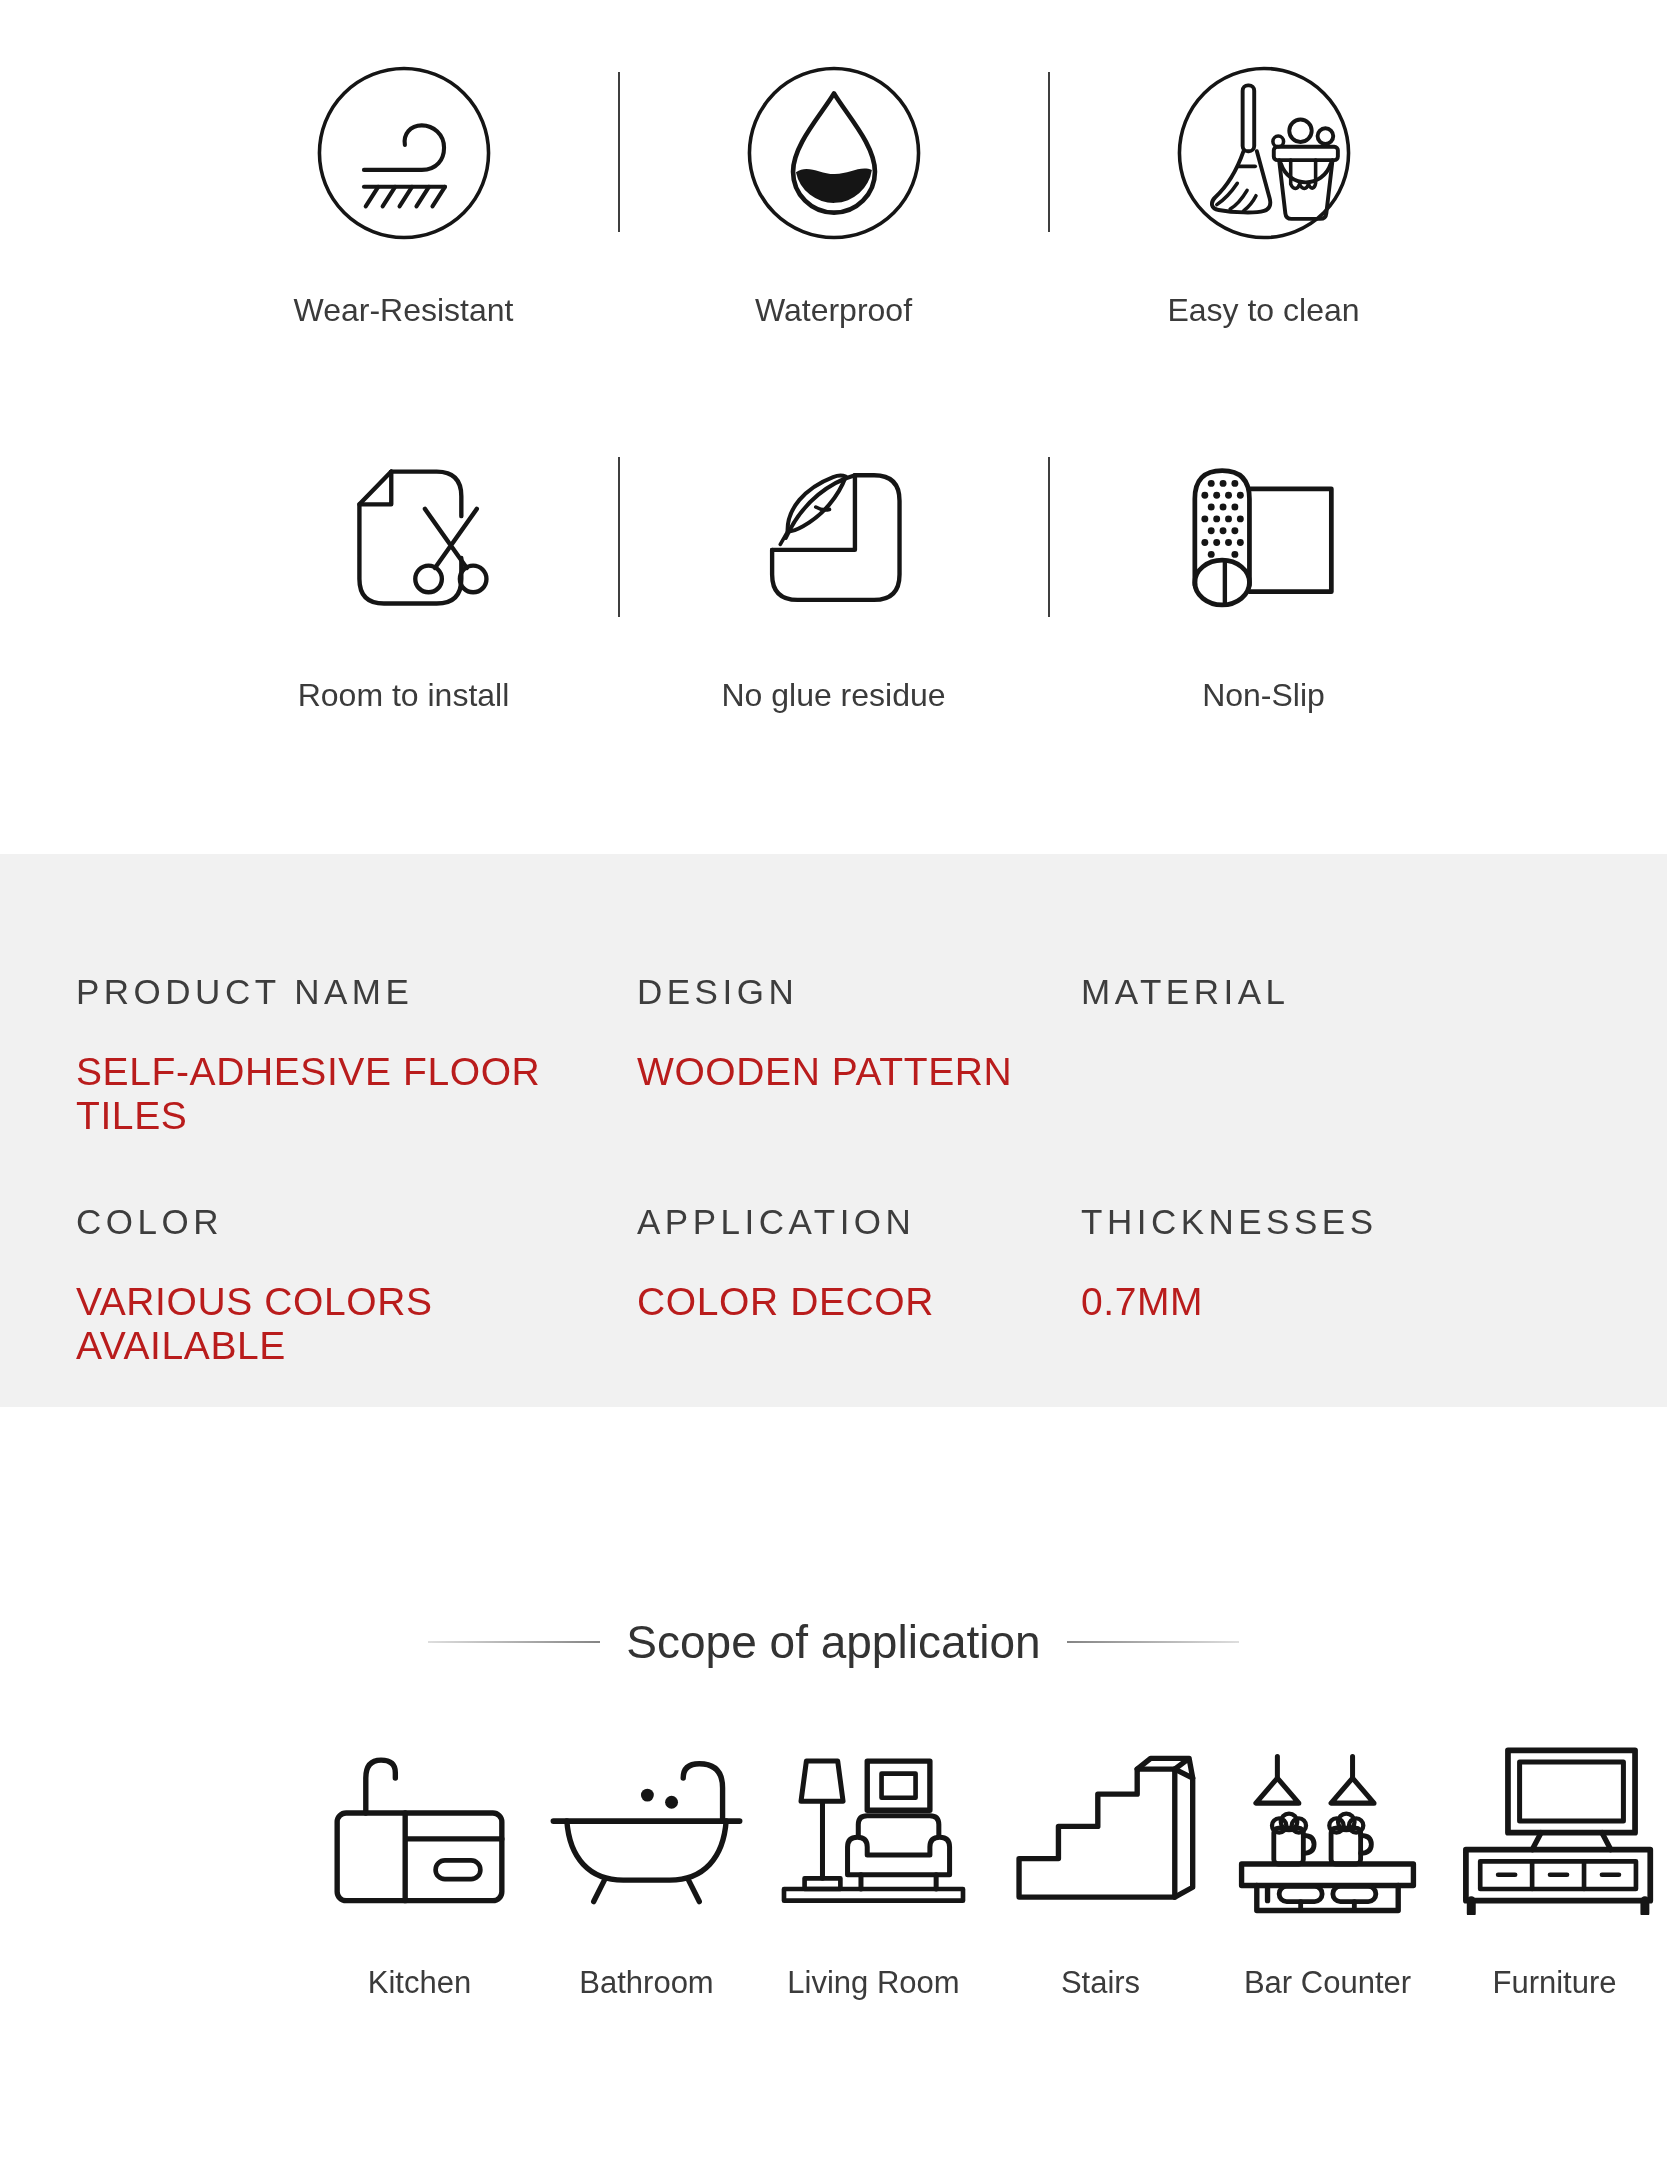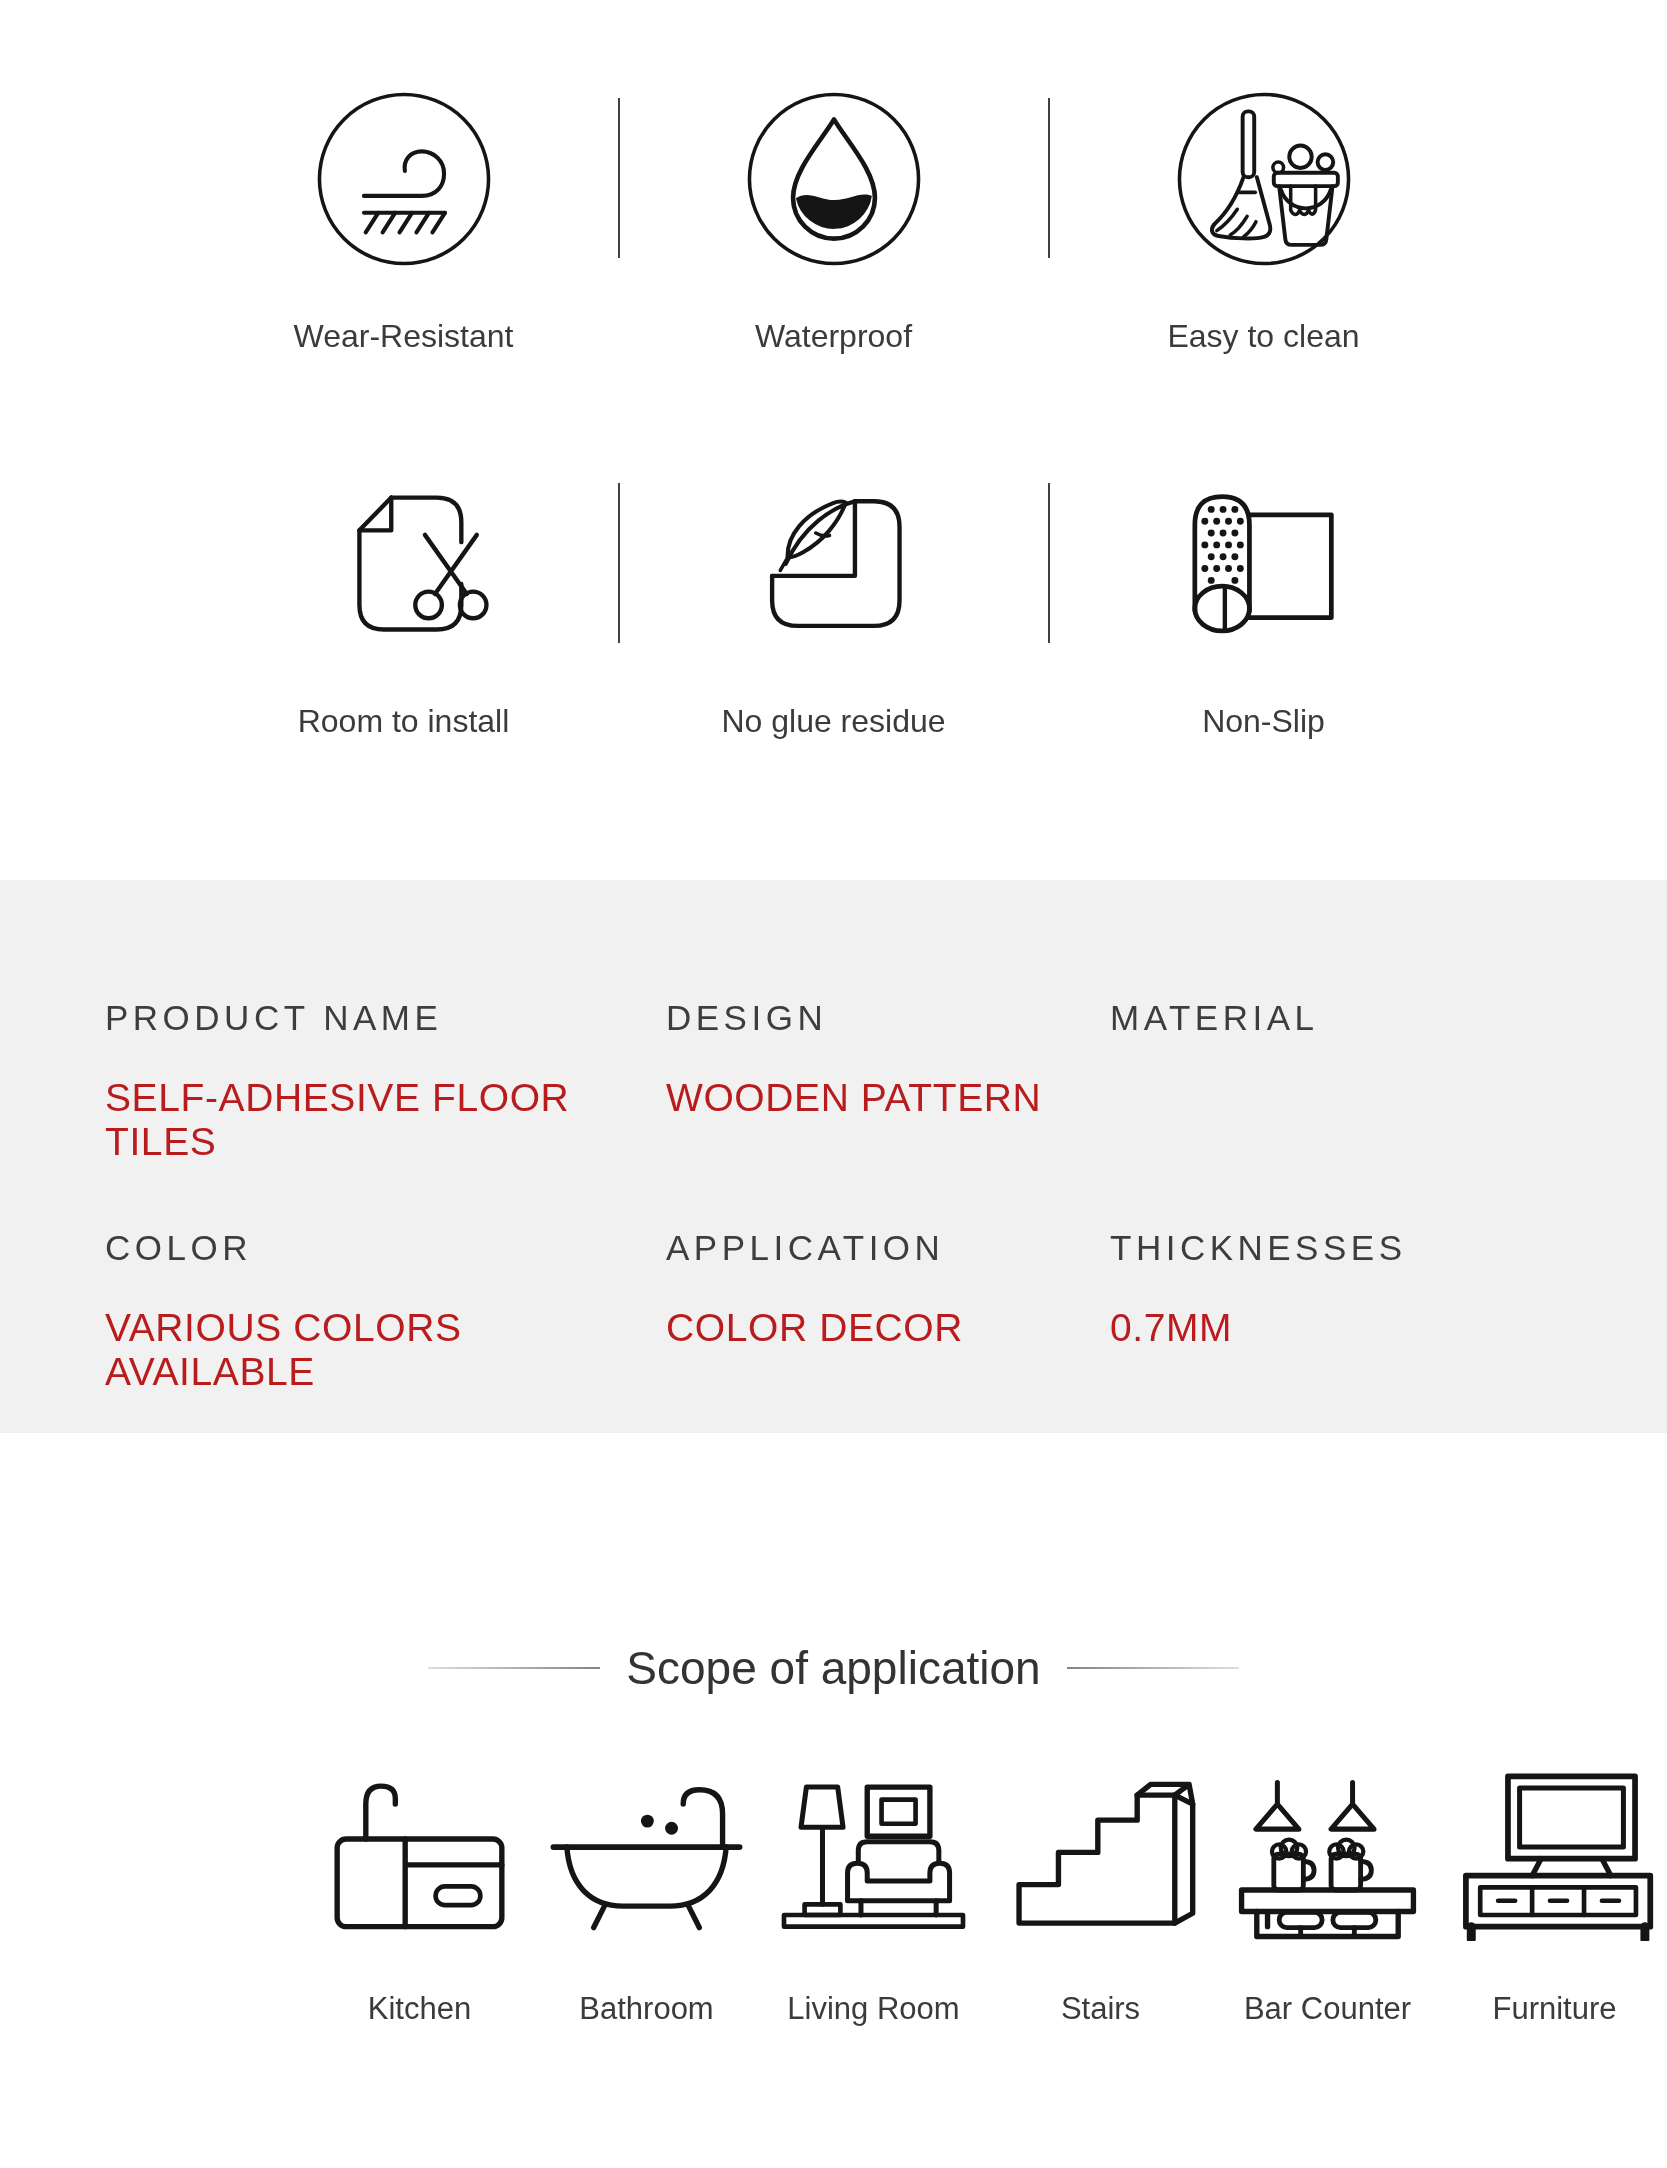--- a/index.html
+++ b/index.html
@@ -5,31 +5,31 @@
   html,body{margin:0;padding:0;}
   body{
     width:1667px;height:2168px;background:#ffffff;
     font-family:"Liberation Sans", sans-serif;color:#3a3a3a;
     position:relative;overflow:hidden;
   }
   svg{display:block;}
   .stroke{fill:none;stroke:#151515;stroke-linecap:round;stroke-linejoin:round;}
 
   
-  .features{padding-top:86px;}
+  .features{padding-top:60px;}
   .feature-row{display:flex;justify-content:center;align-items:flex-start;}
   .feature-row.second{margin-top:116px;}
   .feature-cell{width:312px;display:flex;flex-direction:column;align-items:center;}
   .icon-box{height:186px;display:flex;align-items:center;justify-content:center;}
   .feature-label{margin-top:46px;font-size:32px;color:#3b3b3b;white-space:nowrap;}
   .v-divider{width:2px;height:160px;background:#3f3f3f;margin:12px 58px 0 58px;}
 
   
   .specs{margin-top:140px;height:553px;background:#f1f1f1;box-sizing:border-box;padding-top:118px;}
-  .spec-grid{display:grid;grid-template-columns:561px 444px 1fr;padding-left:105px;}
+  .spec-grid{display:grid;grid-template-columns:561px 444px 1fr;padding-left:76px;}
   .spec-grid.second{margin-top:64px;}
   .spec-header{font-size:35px;letter-spacing:4.5px;color:#3d3d3d;font-weight:400;}
   .spec-value{margin-top:38px;font-size:39px;letter-spacing:0.6px;color:#b91c1c;font-weight:400;}
 
   
   .scope{margin-top:200px;}
   .scope-heading{display:flex;justify-content:center;align-items:center;}
   .scope-title{font-size:46px;color:#333333;font-weight:400;margin:8px 26px;white-space:nowrap;}
   .h-line{width:172px;height:2px;}
   .h-line.left{background:linear-gradient(to right,#dedede,#848484);}

